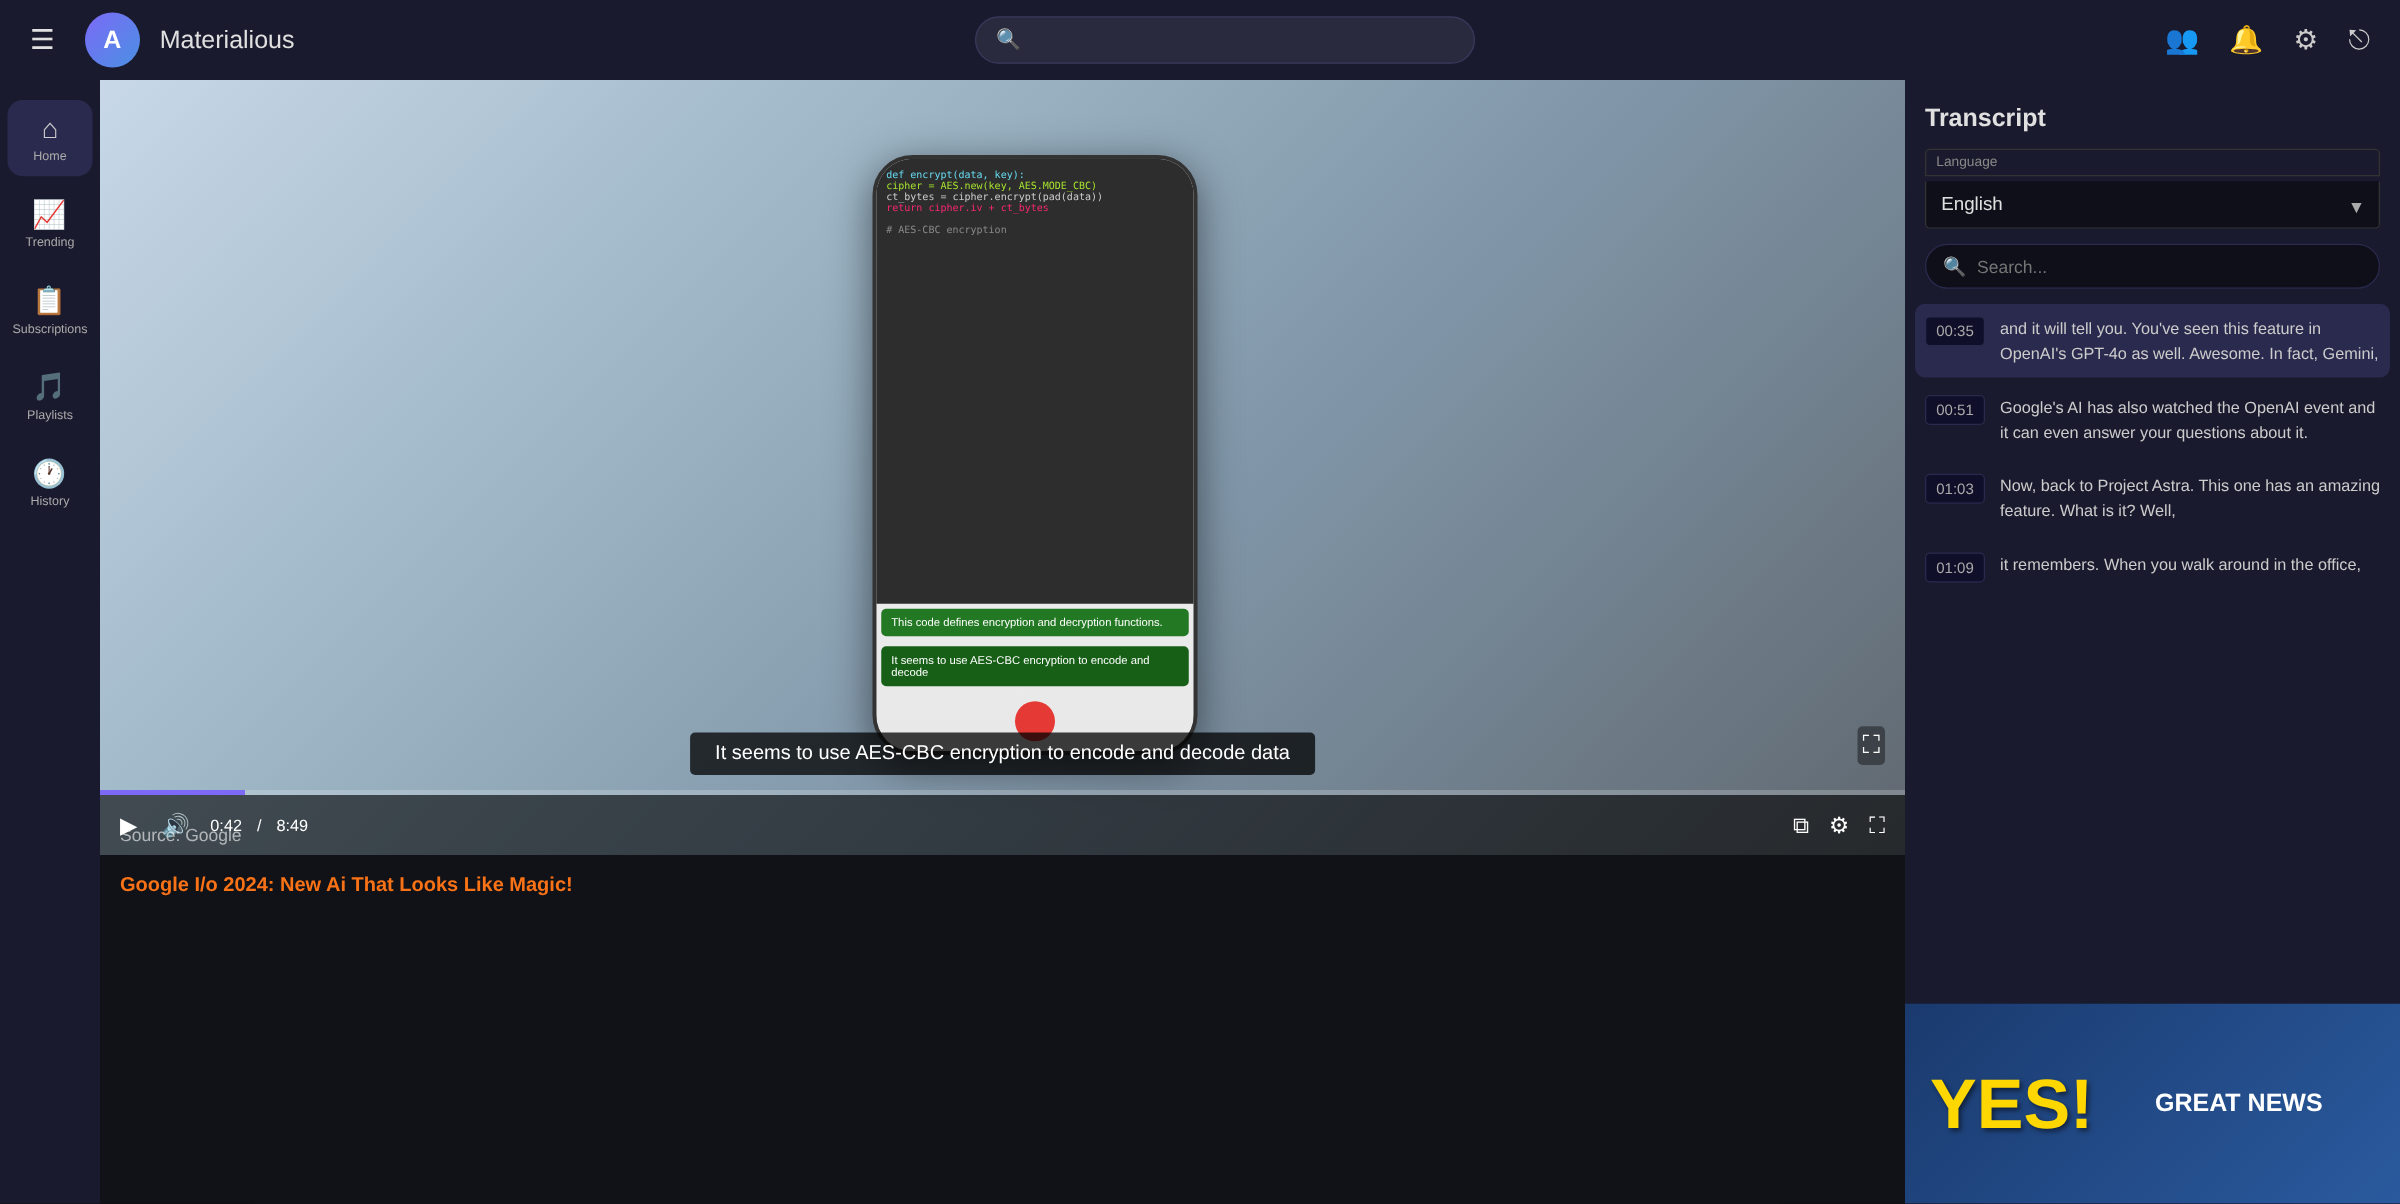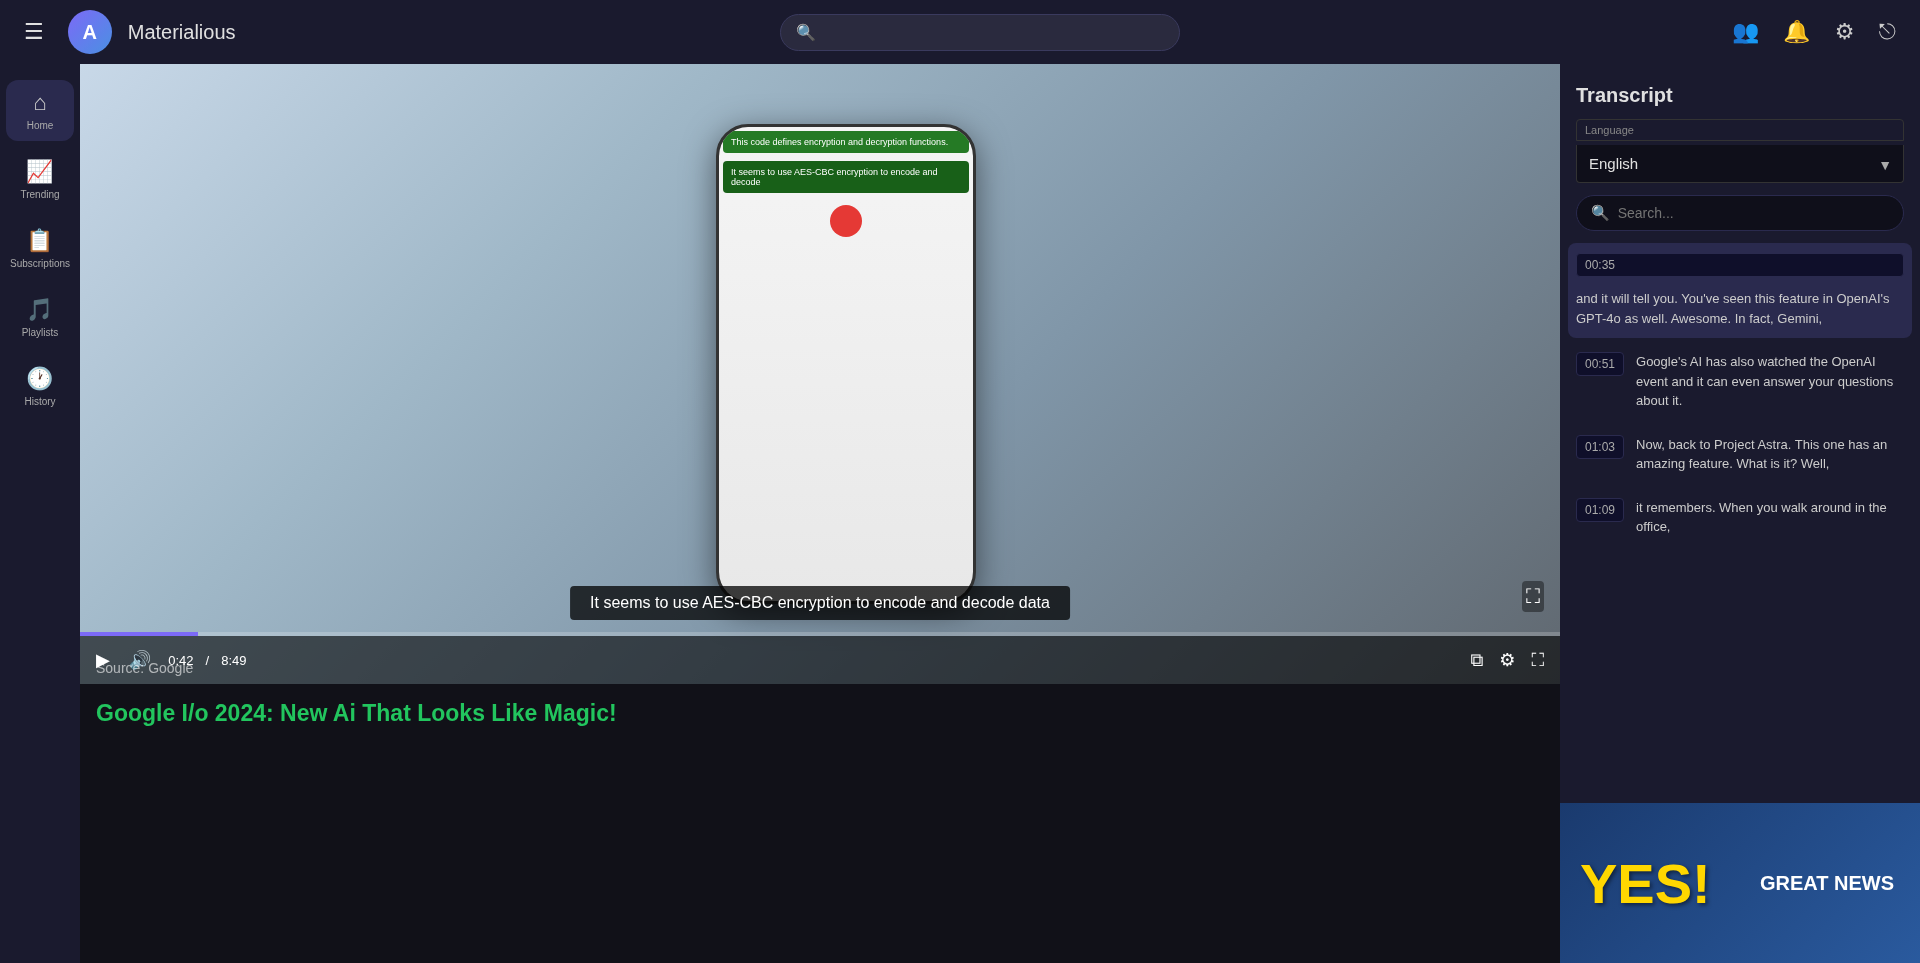--- a/index.html
+++ b/index.html
@@ -200,36 +200,36 @@
       color: rgba(255,255,255,0.6); font-size: 14px;
     }
     .ctrl-spacer { flex: 1; }
     .ctrl-right { display: flex; gap: 8px; align-items: center; }
 
     
     .video-info {
       padding: 16px 16px 8px;
     }
     .video-title {
-      font-size: 23px; font-weight: 600; color: #22c55e; margin-bottom: 12px;
+      font-size: 16px; font-weight: 600; color: #f97316; margin-bottom: 12px;
     }
     .channel-row {
       display: flex; align-items: center; gap: 12px;
     }
     .channel-avatar {
       width: 36px; height: 36px; border-radius: 50%;
       background: #4a4a6a; flex-shrink: 0;
       display: flex; align-items: center; justify-content: center;
       font-size: 14px; color: #aaa;
     }
     .channel-name { font-size: 15px; color: #ccc; }
 
     
     .right-panel {
-      width: 360px;
+      width: 396px;
       background: #1a1a2e;
       display: flex;
       flex-direction: column;
       flex-shrink: 0;
       overflow: hidden;
     }
     .transcript-header {
       padding: 20px 16px 12px;
       font-size: 20px; font-weight: 600; color: #e0e0e0;
     }
@@ -272,21 +272,21 @@
     }
     .transcript-search-icon { color: #666; font-size: 15px; }
     .transcript-list {
       flex: 1; overflow-y: auto; padding: 0 8px;
     }
     .transcript-item {
       display: flex; gap: 12px;
       padding: 10px 8px; border-radius: 8px;
       cursor: pointer; margin-bottom: 4px;
     }
-    .transcript-item.active { background: #2a2a4e; flex-direction: column; }
+    .transcript-item.active { background: #2a2a4e; }
     .transcript-time {
       background: #0f0f2a;
       border: 1px solid #2a2a4e;
       border-radius: 4px;
       padding: 4px 8px;
       font-size: 12px; color: #aaa;
       white-space: nowrap;
       height: fit-content;
       flex-shrink: 0;
     }
@@ -376,20 +376,27 @@
   </aside>
 
   <main class="content-area">
 
     <div class="video-container">
       <div class="video-frame">
         <div class="video-bg"></div>
 
         <div class="phone-overlay">
           <div class="phone-screen">
+            <div class="phone-code-area">
+              <div style="color:#66d9ef;">def encrypt(data, key):</div>
+              <div style="color:#a6e22e;">  cipher = AES.new(key, AES.MODE_CBC)</div>
+              <div style="color:#ccc;">  ct_bytes = cipher.encrypt(pad(data))</div>
+              <div style="color:#f92672;">  return cipher.iv + ct_bytes</div>
+              <div style="margin-top:8px; color:#888;"># AES-CBC encryption</div>
+            </div>
             <div class="phone-overlay-text">
               This code defines encryption and decryption functions.
             </div>
             <div class="phone-overlay-text" style="background:rgba(0,80,0,0.9)">
               It seems to use AES-CBC encryption to encode and decode
             </div>
             <div class="phone-record-btn"></div>
           </div>
         </div>
 

